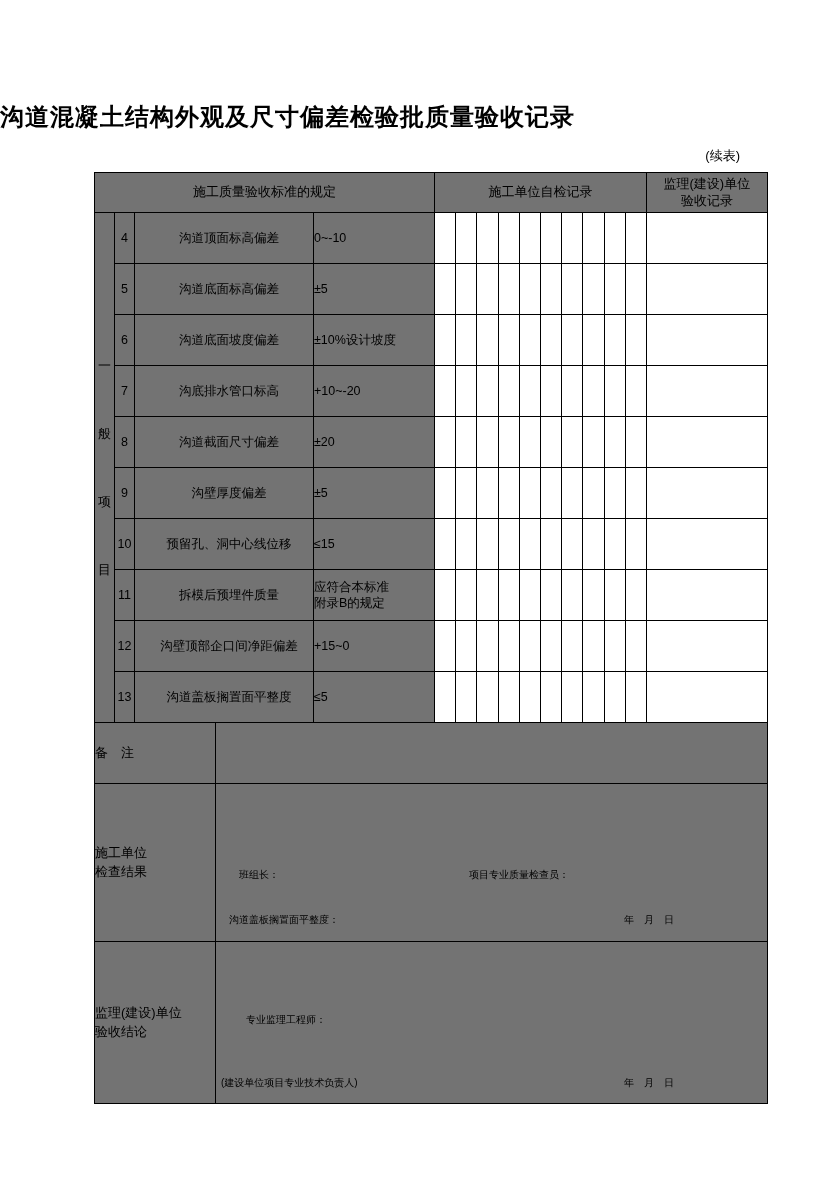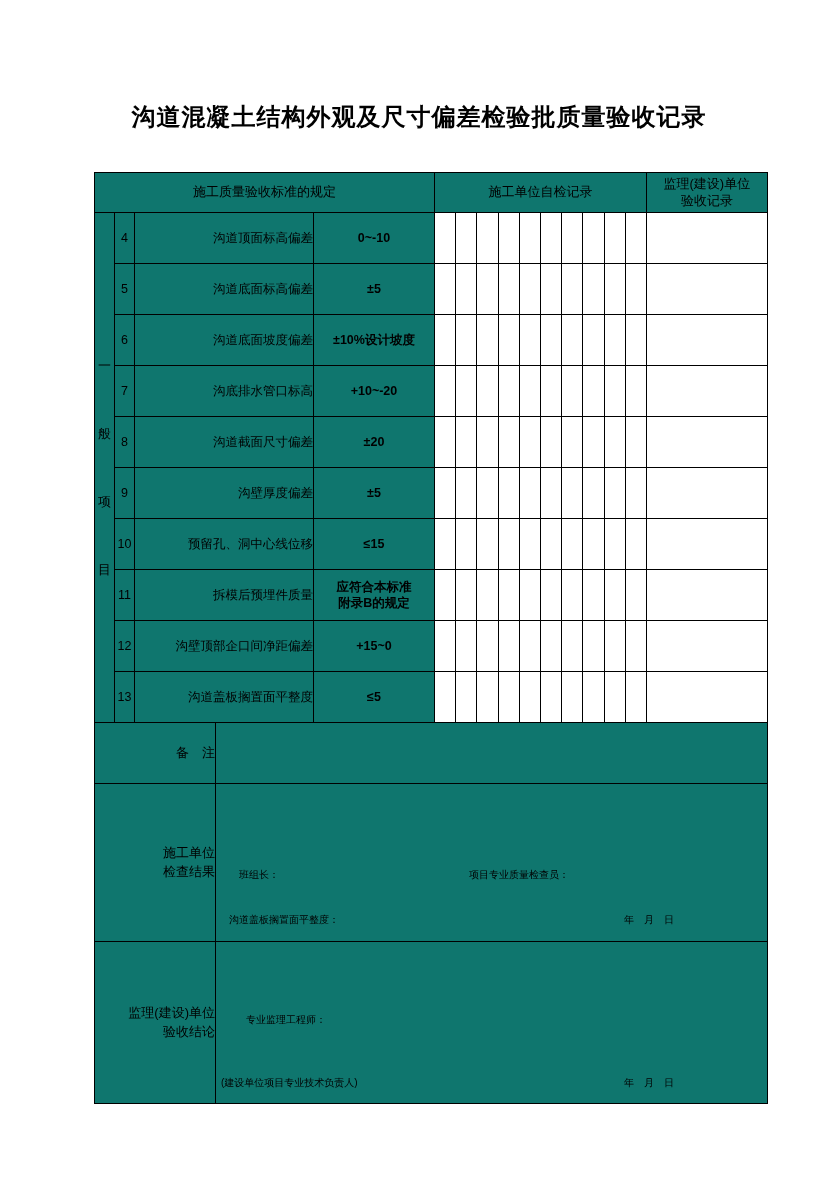--- a/index.html
+++ b/index.html
@@ -6,61 +6,62 @@
     margin: 0; padding: 0;
     width: 838px; height: 1186px;
     background: #ffffff;
     font-family: "Liberation Sans", sans-serif;
     color: #000000;
   }
   .page { position: relative; width: 838px; height: 1186px; background: #fff; overflow: hidden; }
 
   .doc-title {
     position: absolute; top: 101px; left: 0; width: 100%;
-    text-align: center; font-size: 24px; font-weight: bold; letter-spacing: 1px;
+    font-size: 24px; font-weight: bold; letter-spacing: 1px;
   }
   .cont-note {
     position: absolute; top: 147px; left: 94px; width: 646px;
     text-align: right; font-size: 13px;
   }
 
-  table { border-collapse: collapse; table-layout: fixed; background: #0f766e; }
+  table { border-collapse: collapse; table-layout: fixed; background: #737373; }
   td { border: 1px solid #000; padding: 0; font-size: 12.5px; vertical-align: middle; overflow: hidden; }
 
   #main-table { position: absolute; left: 94px; top: 172px; width: 673px; }
   #main-table tr.hdr { height: 40px; }
   #main-table tr.item-row { height: 51px; }
 
   .th-cell { text-align: center; font-weight: normal; font-size: 13px; line-height: 1.25; white-space: pre-line; }
 
   .c-cat { text-align: center; }
   .cat-stack {
     display: flex; flex-direction: column; align-items: center; justify-content: center;
     height: 100%; gap: 50px; font-size: 13px;
   }
   .c-num { text-align: center; }
-  .c-item { text-align: right; padding-left: 10px; }
-  .c-value { text-align: center; white-space: pre-line; line-height: 1.3; font-weight: bold; }
+  .c-item { text-align: center; padding-left: 10px; }
+  .c-value { white-space: pre-line; line-height: 1.3; }
   .c-check, .c-sup { background: #fff; }
 
   #bottom-table { position: absolute; left: 94px; top: 722px; width: 673px; }
   #bottom-table tr.r-remarks { height: 61px; }
   #bottom-table tr.r-constr { height: 158px; }
   #bottom-table tr.r-superv { height: 162px; }
 
-  .b-label { text-align: right; font-size: 13px; line-height: 1.45; white-space: pre-line; }
+  .b-label { text-align: left; font-size: 13px; line-height: 1.45; white-space: pre-line; }
   .b-content { position: relative; }
   .sig { position: absolute; font-size: 10px; white-space: pre; }
 </style>
 </head>
 <body>
 
 <div class="page">
 
   <div class="doc-title">沟道混凝土结构外观及尺寸偏差检验批质量验收记录</div>
+  <div class="cont-note">(续表)</div>
 
   <table id="main-table">
     <colgroup>
       <col style="width:20px">
         <col style="width:20px">
         <col style="width:179px">
         <col style="width:121px">
       <col style="width:21.2px">
         <col style="width:21.2px">
         <col style="width:21.2px">

